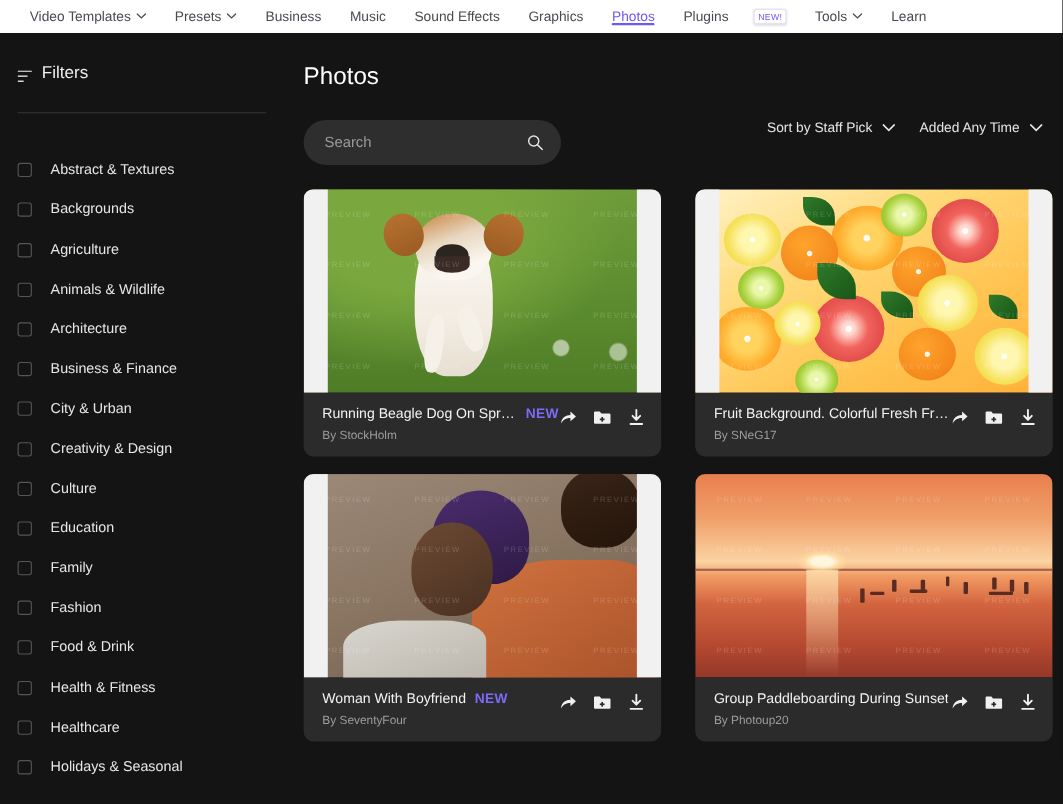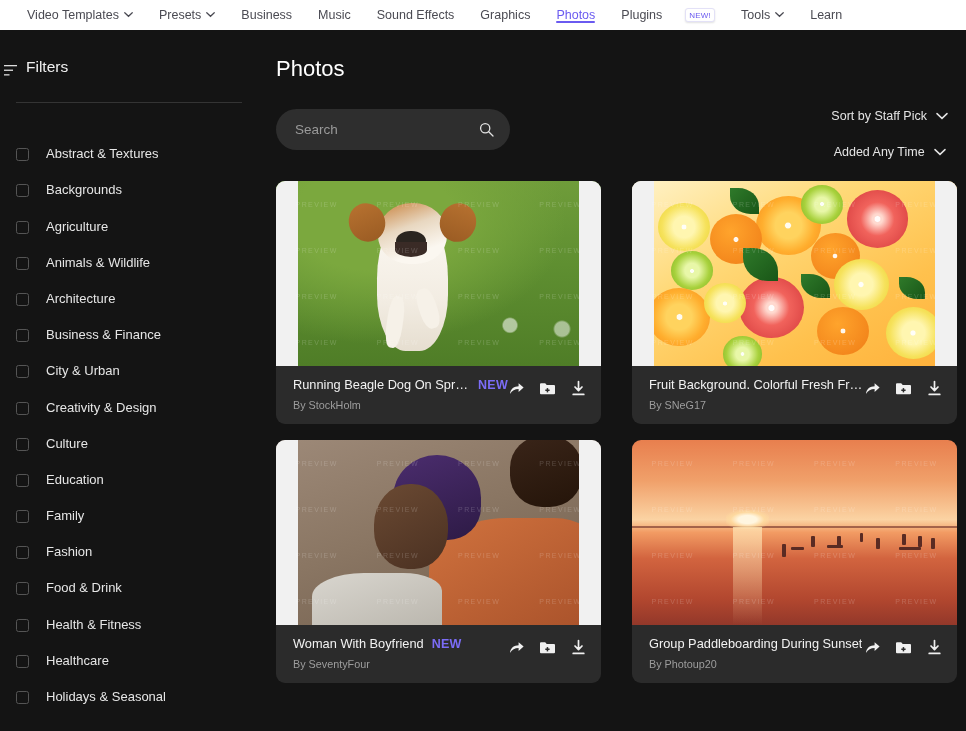--- a/index.html
+++ b/index.html
@@ -37,21 +37,21 @@
 
   
   .body-wrap{ display:flex; height:701px; }
 
   
   .sidebar{
     width:258px; flex:0 0 258px; background:#141414;
     padding:28px 0 0 0; overflow:hidden; position:relative;
   }
   .filters-head{
-    display:flex; align-items:center; gap:9px; padding:0 4px; margin-bottom:26px;
+    display:flex; align-items:center; gap:9px; padding:0 16px; margin-bottom:26px;
   }
   .filters-title{ font-size:15.5px; color:#f0f0f0; }
   .filter-icon{ width:13px; height:11px; display:block; }
   .sb-divider{ height:1px; background:#343434; margin:0 16px 22px 16px; }
   .cat-list{ padding:0 16px; }
   .cat-row{
     display:flex; align-items:flex-end; gap:17px; height:36.2px; cursor:pointer;
   }
   .cbox{
     width:13px; height:13px; flex:0 0 13px; border:1px solid #555;
@@ -67,21 +67,21 @@
   .search-box{
     width:234px; height:41px; background:#2e2e2e; border-radius:21px;
     display:flex; align-items:center; padding:0 16px 0 19px; cursor:text;
   }
   .search-input{
     flex:1; background:transparent; border:none; outline:none;
     color:#d8d8d8; font-size:13.5px; font-family:inherit;
   }
   .search-input::placeholder{ color:#9a9a9a; }
   .search-ico{ width:15px; height:15px; flex:0 0 15px; }
-  .toolbar-right{ margin-left:auto; display:flex; align-items:center; gap:22px; padding-right:6px;flex-direction:column; }
+  .toolbar-right{ margin-left:auto; display:flex; align-items:center; gap:22px; padding-right:6px; }
   .dropdown{
     display:flex; align-items:center; gap:9px; font-size:12.5px; color:#e4e4e4;
     cursor:pointer; white-space:nowrap;
   }
 
   
   .grid{ display:grid; grid-template-columns:325px 325px; gap:16px 31px; }
   .card{
     background:#2b2b2b; border-radius:9px; overflow:hidden;
     display:flex; flex-direction:column;

